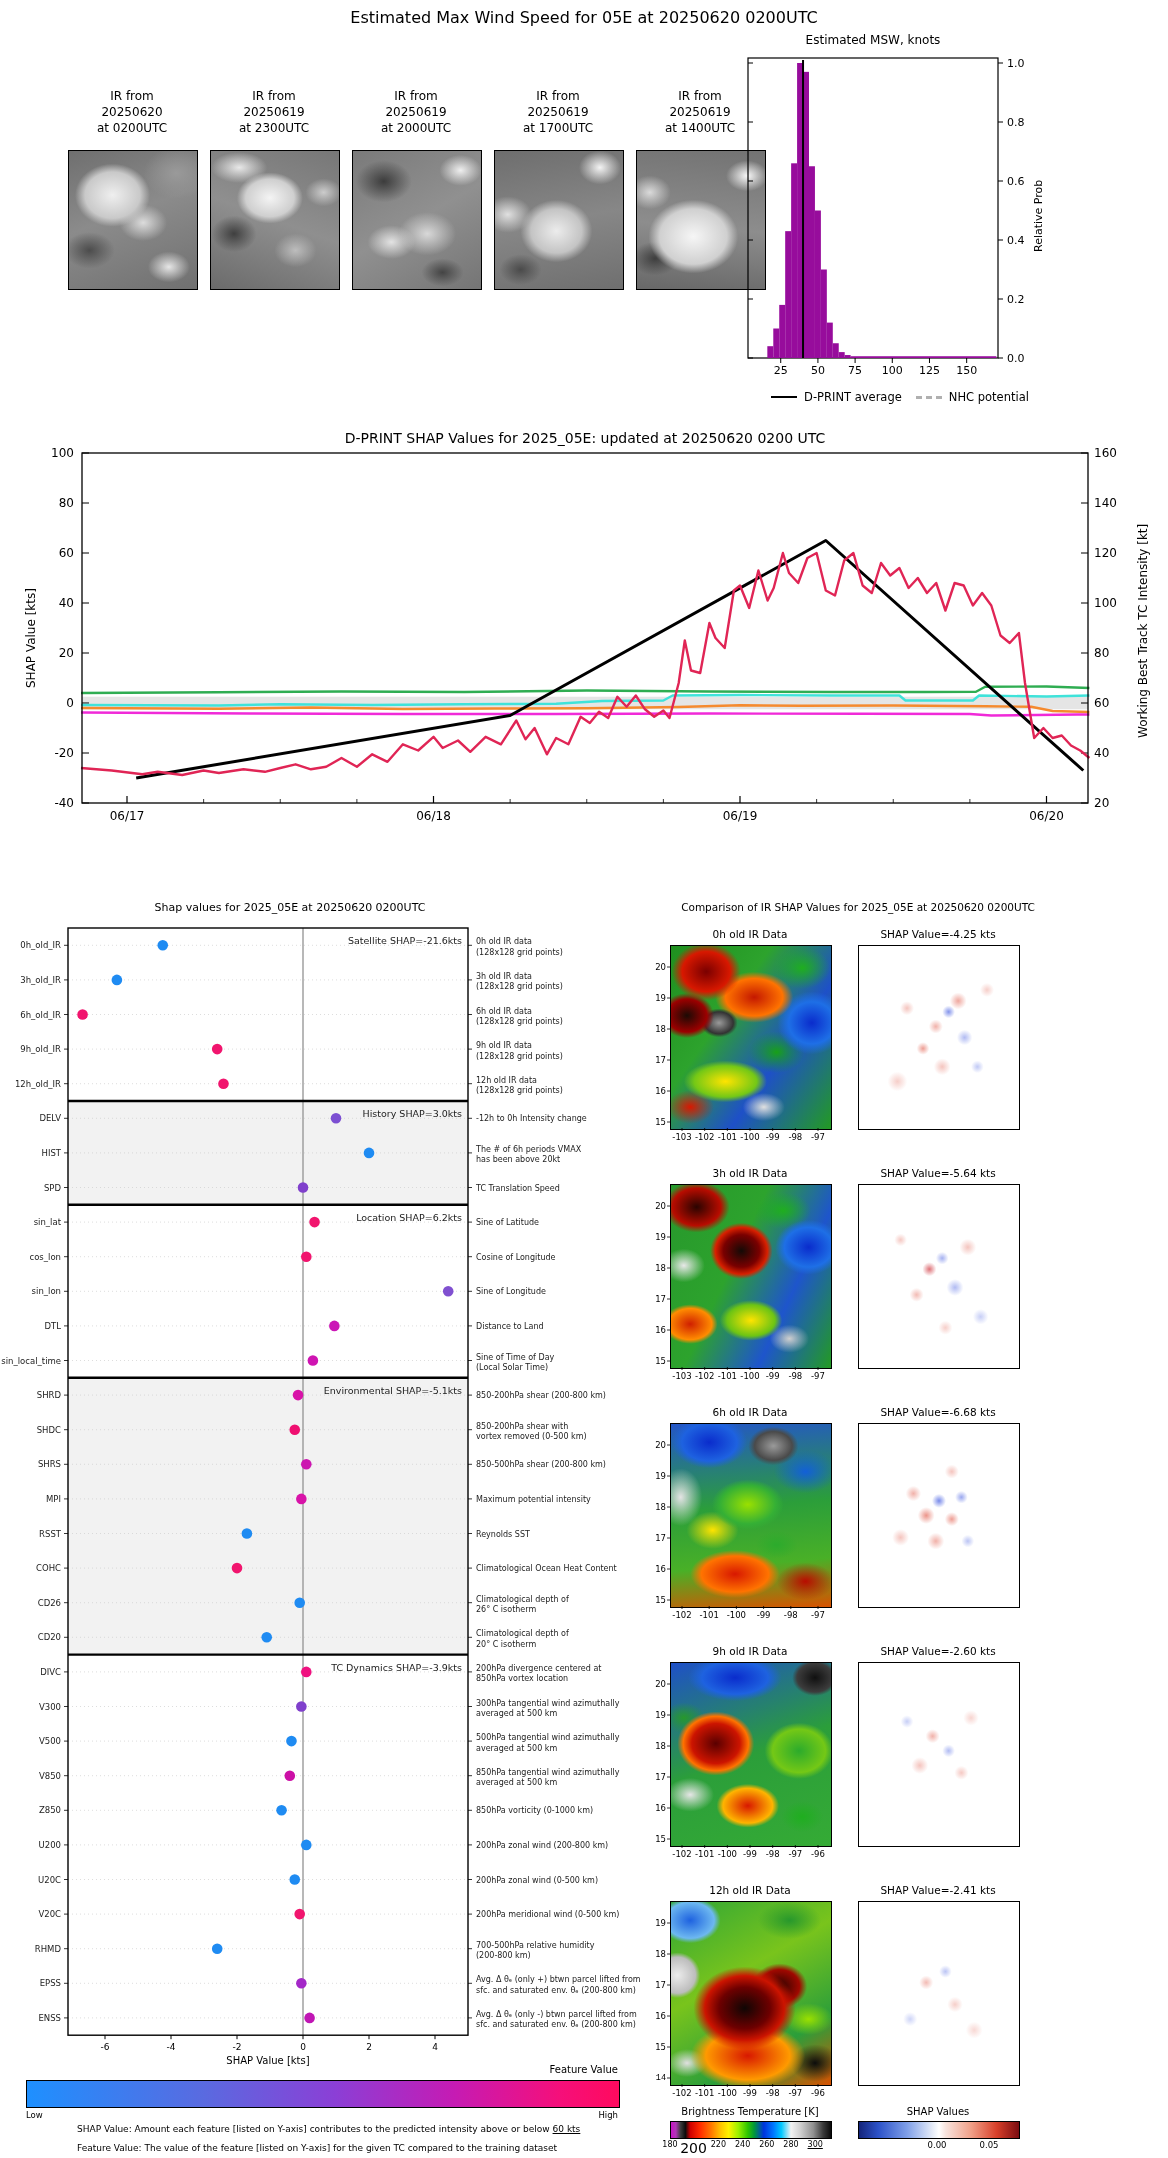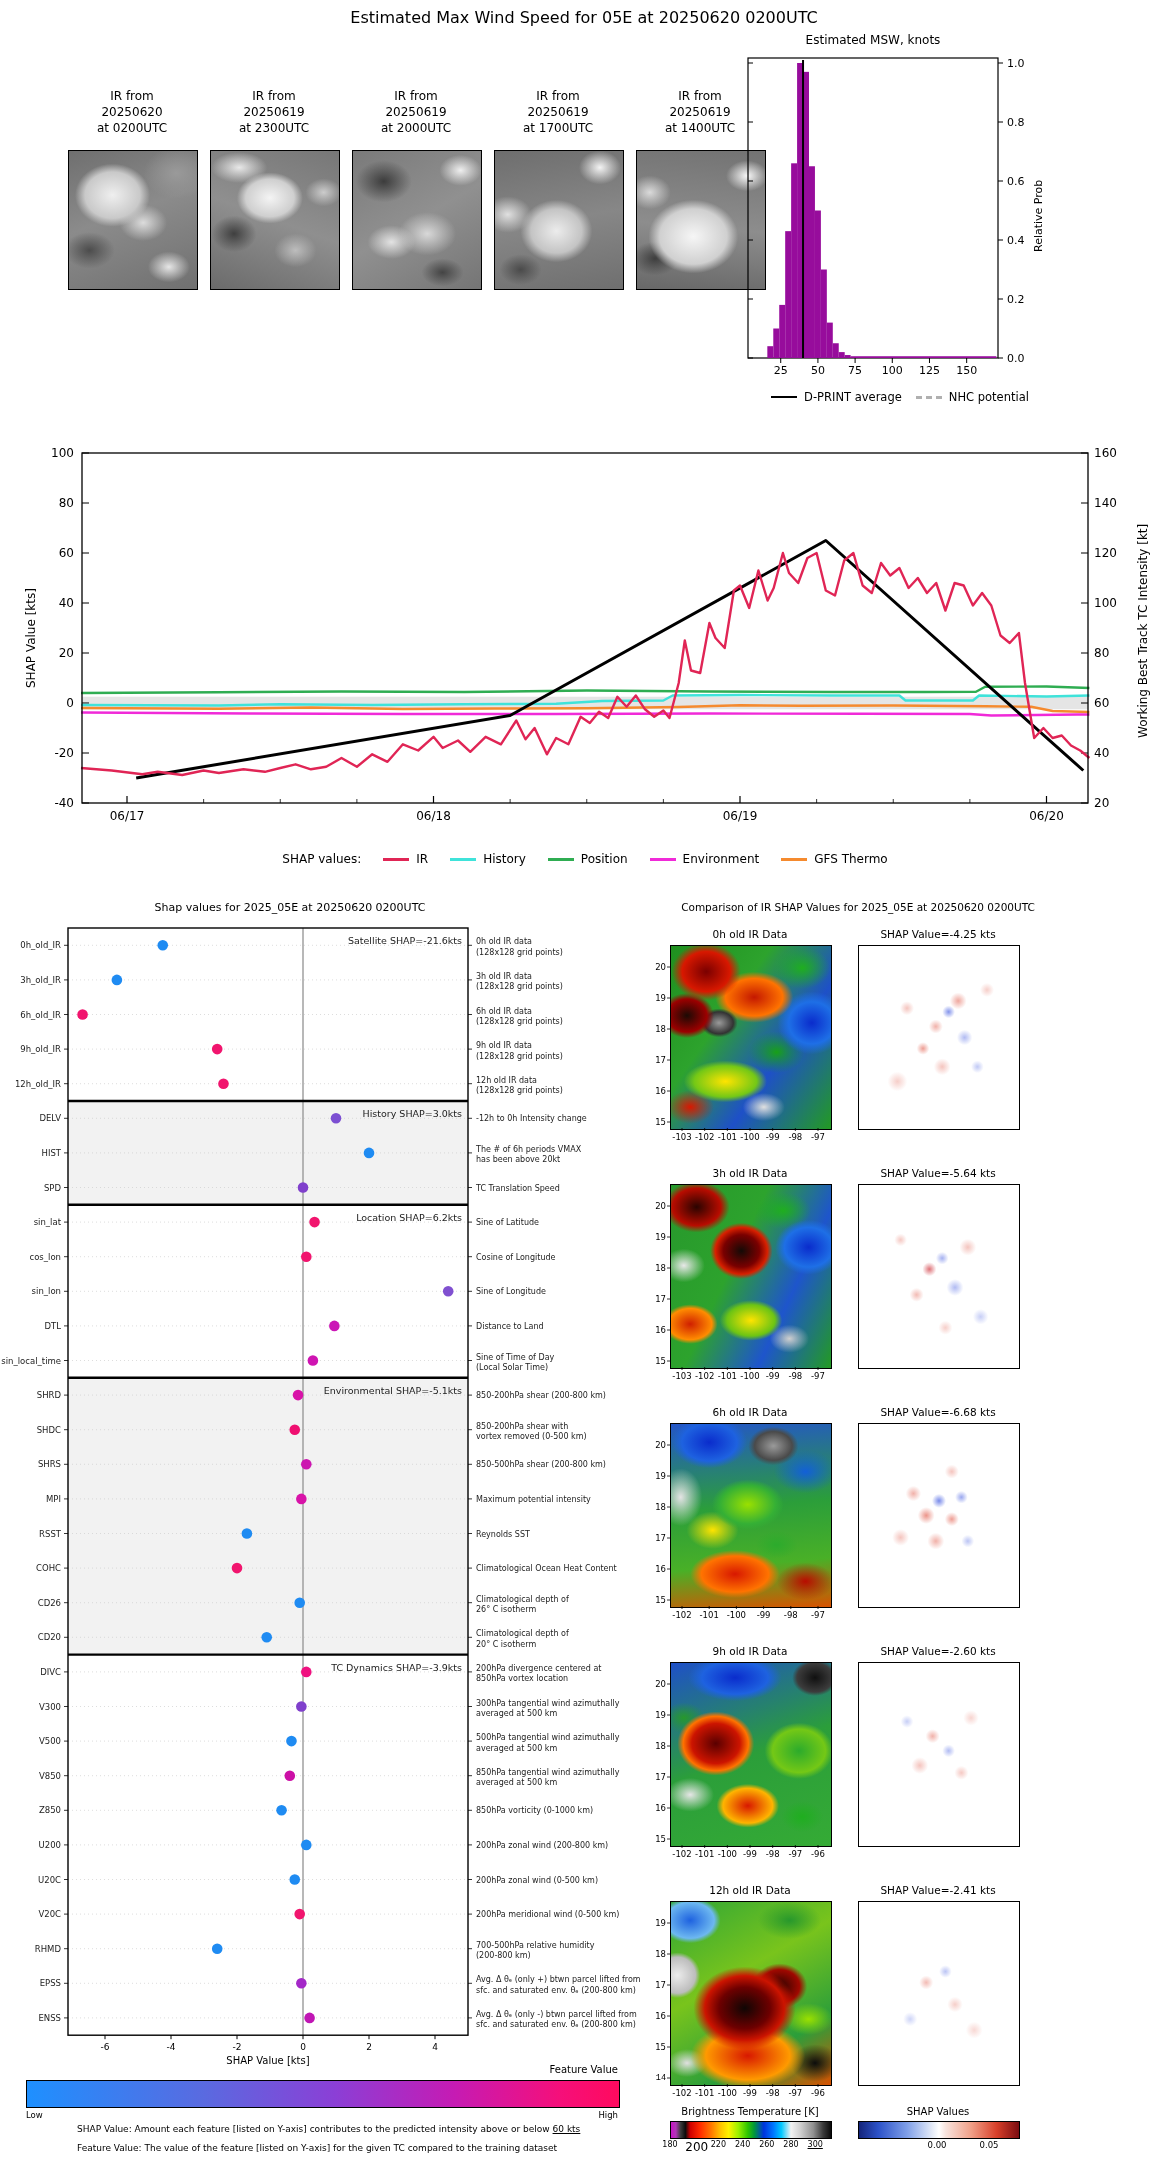--- a/index.html
+++ b/index.html
@@ -99,45 +99,23 @@
       <div class="legend-item" style="">
         <div class="sw" style="border-top:2.5px solid #000;"></div>
         <div style="font-size:11.5px;">D-PRINT average</div>
       </div>
       <div class="legend-item" style="">
         <div class="sw" style="border-top:3px dashed #b0b0b0;"></div>
         <div style="font-size:11.5px;">NHC potential</div>
       </div>
     </div>
 
+  <div class="abs mid-title">D-PRINT SHAP Values for 2025_05E: updated at 20250620 0200 UTC</div>
   <div class="abs vlabel" style="left:24px;top:688px;font-size:12px;">SHAP Value [kts]</div>
   <div class="abs vlabel" style="left:1136px;top:738px;font-size:12px;">Working Best Track TC Intensity [kt]</div>
-  <div class="abs legend-row" id="mid-legend-1" style="left:82px;top:852px;width:1006px;gap:22px;">
-      <div style="font-size:12px;">SHAP values:</div>
-      <div class="legend-item" style="">
-        <div class="sw" style="border-top:3px solid #e02555;"></div>
-        <div style="">IR</div>
-      </div>
-      <div class="legend-item" style="">
-        <div class="sw" style="border-top:3px solid #3fe3da;"></div>
-        <div style="">History</div>
-      </div>
-      <div class="legend-item" style="">
-        <div class="sw" style="border-top:3px solid #2fad52;"></div>
-        <div style="">Position</div>
-      </div>
-      <div class="legend-item" style="">
-        <div class="sw" style="border-top:3px solid #f02ad8;"></div>
-        <div style="">Environment</div>
-      </div>
-      <div class="legend-item" style="">
-        <div class="sw" style="border-top:3px solid #f58a2e;"></div>
-        <div style="">GFS Thermo</div>
-      </div>
-    </div>
 
   <div class="abs dot-title">Shap values for 2025_05E at 20250620 0200UTC</div>
   <div class="abs" style="left:68px;top:2055px;width:400px;text-align:center;font-size:10px;">SHAP Value [kts]</div>
 
   <div class="abs cmp-title">Comparison of IR SHAP Values for 2025_05E at 20250620 0200UTC</div>
   <div id="cmp-rows">
       <div class="abs map-title" style="left:670px;top:928px;width:160px;">0h old IR Data</div>
       <div class="abs map-title" style="left:858px;top:928px;width:160px;">SHAP Value=-4.25 kts</div>
       <div class="abs map ir1" style="left:670px;top:945px;width:160px;height:183px;"></div>
       <div class="abs map shapmap s1" style="left:858px;top:945px;width:160px;height:183px;"></div>
@@ -220,21 +198,21 @@
       <div class="abs tick-lab" style="left:734px;top:2088px;width:32px;text-align:center;">-99</div>
       <div class="abs tick-lab" style="left:756.6666666666666px;top:2088px;width:32px;text-align:center;">-98</div>
       <div class="abs tick-lab" style="left:779.3333333333334px;top:2088px;width:32px;text-align:center;">-97</div>
       <div class="abs tick-lab" style="left:802px;top:2088px;width:32px;text-align:center;">-96</div>
     </div>
 
   <div class="abs cb-title" style="left:670px;top:2106px;width:160px;">Brightness Temperature [K]</div>
   <div class="abs cb cb-bt" style="left:670px;top:2121px;width:160px;height:16px;"></div>
   <div id="bt-ticks">
       <div class="abs tick-lab" style="left:656px;top:2140px;width:28px;text-align:center;font-size:8px;">180</div>
-      <div class="abs tick-lab" style="left:680.2px;top:2140px;width:28px;text-align:right;font-size:12px;">200</div>
+      <div class="abs tick-lab" style="left:680.2px;top:2140px;width:28px;text-align:left;font-size:14px;">200</div>
       <div class="abs tick-lab" style="left:704.4px;top:2140px;width:28px;text-align:center;font-size:8px;">220</div>
       <div class="abs tick-lab" style="left:728.6px;top:2140px;width:28px;text-align:center;font-size:8px;">240</div>
       <div class="abs tick-lab" style="left:752.8px;top:2140px;width:28px;text-align:center;font-size:8px;">260</div>
       <div class="abs tick-lab" style="left:777px;top:2140px;width:28px;text-align:center;font-size:8px;">280</div>
       <div class="abs tick-lab" style="left:801.2px;top:2140px;width:28px;text-align:center;font-size:8px;text-decoration:underline;">300</div>
     </div>
 
   <div class="abs cb-title" style="left:858px;top:2106px;width:160px;">SHAP Values</div>
   <div class="abs cb cb-shap" style="left:858px;top:2121px;width:160px;height:16px;"></div>
   <div id="shap-ticks">

